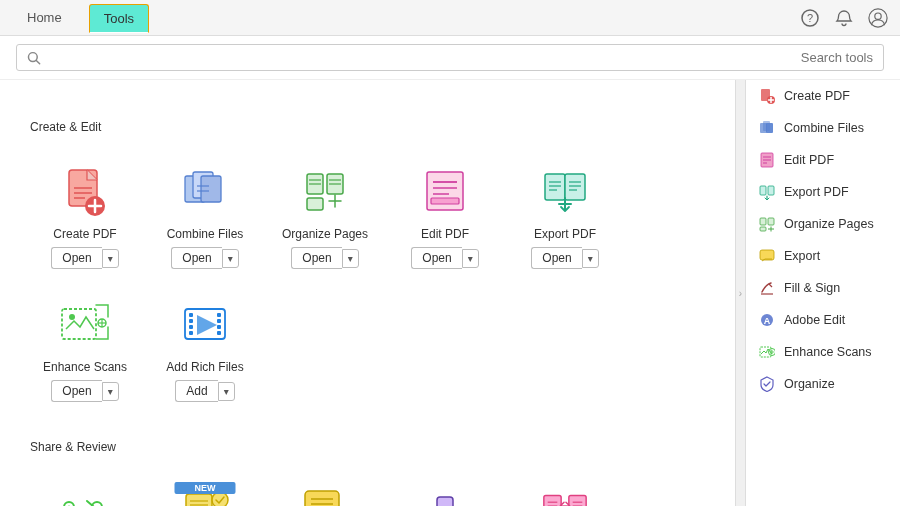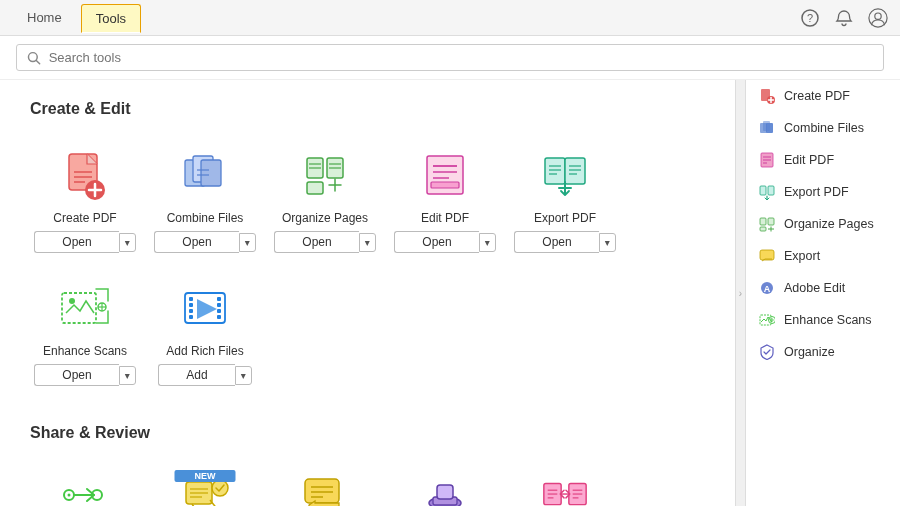--- a/index.html
+++ b/index.html
@@ -3,63 +3,63 @@
   <meta charset="utf-8">
   <style>
     * { box-sizing: border-box; margin: 0; padding: 0; }
     body { font-family: -apple-system, BlinkMacSystemFont, "Segoe UI", Arial, sans-serif; font-size: 13px; background: #fff; color: #333; width: 900px; height: 506px; overflow: hidden; display: flex; flex-direction: column; }
 
     
     .top-nav {
       display: flex; align-items: center; justify-content: space-between;
       padding: 0 12px; height: 36px; border-bottom: 1px solid #ddd; background: #f5f5f5;
     }
-    .top-nav-left { display: flex; align-items: center; gap: 4px; }
+    .top-nav-left { display: flex; align-items: center; gap: 12px; }
     .nav-tab {
       padding: 6px 14px; font-size: 13px; cursor: pointer; color: #555;
       border: 1px solid transparent; border-radius: 3px 3px 0 0; background: transparent;
     }
     .nav-tab.active {
-      background: #fef9c3; border: 1px solid #e8a000; border-bottom: 1px solid #fff;
+      background: #5eead4; border: 1px solid #e8a000; border-bottom: 1px solid #fff;
       color: #333; font-weight: 500; margin-bottom: -1px;
     }
     .top-nav-right { display: flex; align-items: center; gap: 14px; color: #666; }
     .icon-btn { width: 20px; height: 20px; display: flex; align-items: center; justify-content: center; cursor: pointer; font-size: 16px; color: #666; }
 
     
     .search-bar {
       padding: 8px 16px; border-bottom: 1px solid #eee; background: #fff;
     }
     .search-input-wrap {
       display: flex; align-items: center; gap: 8px;
       border: 1px solid #ccc; border-radius: 3px; padding: 5px 10px; background: #fff;
       width: 100%;
     }
     .search-input-wrap input {
-      border: none; outline: none; font-size: 13px; color: #555; width: 100%; background: transparent;
+      border: none; outline: none; font-size: 13px; color: #555; width: 100%; background: transparent; text-align: right;
     }
 
     
     .main-layout { display: flex; flex: 1; overflow: hidden; }
 
     
     .content-area { flex: 1; overflow-y: auto; padding: 20px 30px; }
-    .section-title { font-size: 16px; font-weight: 700; color: #333; margin-bottom: 20px; }
+    .section-title { font-size: 12px; font-weight: 400; color: #333; margin-bottom: 20px; margin-top: 20px; }
 
     
     .tool-grid { display: flex; flex-wrap: wrap; gap: 10px; margin-bottom: 30px; }
     .tool-item {
       display: flex; flex-direction: column; align-items: center;
       width: 110px; padding: 10px 8px 8px;
     }
     .tool-icon { width: 60px; height: 55px; display: flex; align-items: center; justify-content: center; margin-bottom: 8px; }
     .tool-name { font-size: 12px; color: #333; text-align: center; margin-bottom: 6px; }
     .tool-btn-wrap { display: flex; align-items: center; }
     .tool-btn {
-      font-size: 12px; padding: 3px 27px; border: 1px solid #bbb; border-right: none;
+      font-size: 12px; padding: 3px 10px; border: 1px solid #bbb; border-right: none;
       border-radius: 3px 0 0 3px; background: #fff; cursor: pointer; color: #333;
     }
     .tool-btn-arrow {
       font-size: 10px; padding: 3px 5px; border: 1px solid #bbb;
       border-radius: 0 3px 3px 0; background: #fff; cursor: pointer; color: #555;
     }
 
     
     .sidebar-divider {
       width: 10px; background: #f0f0f0; border-left: 1px solid #ddd;
@@ -430,20 +430,30 @@
     <div class="sidebar-item">
       <div class="sidebar-icon">
         <svg width="16" height="16" viewBox="0 0 16 16">
           <rect x="1" y="2" width="14" height="10" rx="2" fill="#f8d858" stroke="#c0a000" stroke-width="0.8"></rect>
           <path d="M3 13 L6 11 L13 11" fill="none" stroke="#c0a000" stroke-width="0.8"></path>
         </svg>
       </div>
       <span>Export</span>
     </div>
 
+    <div class="sidebar-item">
+      <div class="sidebar-icon">
+        <svg width="16" height="16" viewBox="0 0 16 16">
+          <path d="M3 12 C5 8 8 4 12 3" stroke="#a04040" stroke-width="1.5" fill="none" stroke-linecap="round"></path>
+          <path d="M10 4 L13 7" stroke="#a04040" stroke-width="1.2" fill="none"></path>
+          <line x1="2" y1="14" x2="14" y2="14" stroke="#a04040" stroke-width="1.2"></line>
+        </svg>
+      </div>
+      <span>Fill &amp; Sign</span>
+    </div>
 
     <div class="sidebar-item">
       <div class="sidebar-icon">
         <svg width="16" height="16" viewBox="0 0 16 16">
           <circle cx="8" cy="8" r="6" fill="#4868c8" opacity="0.8"></circle>
           <text x="8" y="12" text-anchor="middle" font-size="9" fill="white" font-weight="bold" font-family="Arial">A</text>
         </svg>
       </div>
       <span>Adobe Edit</span>
     </div>

